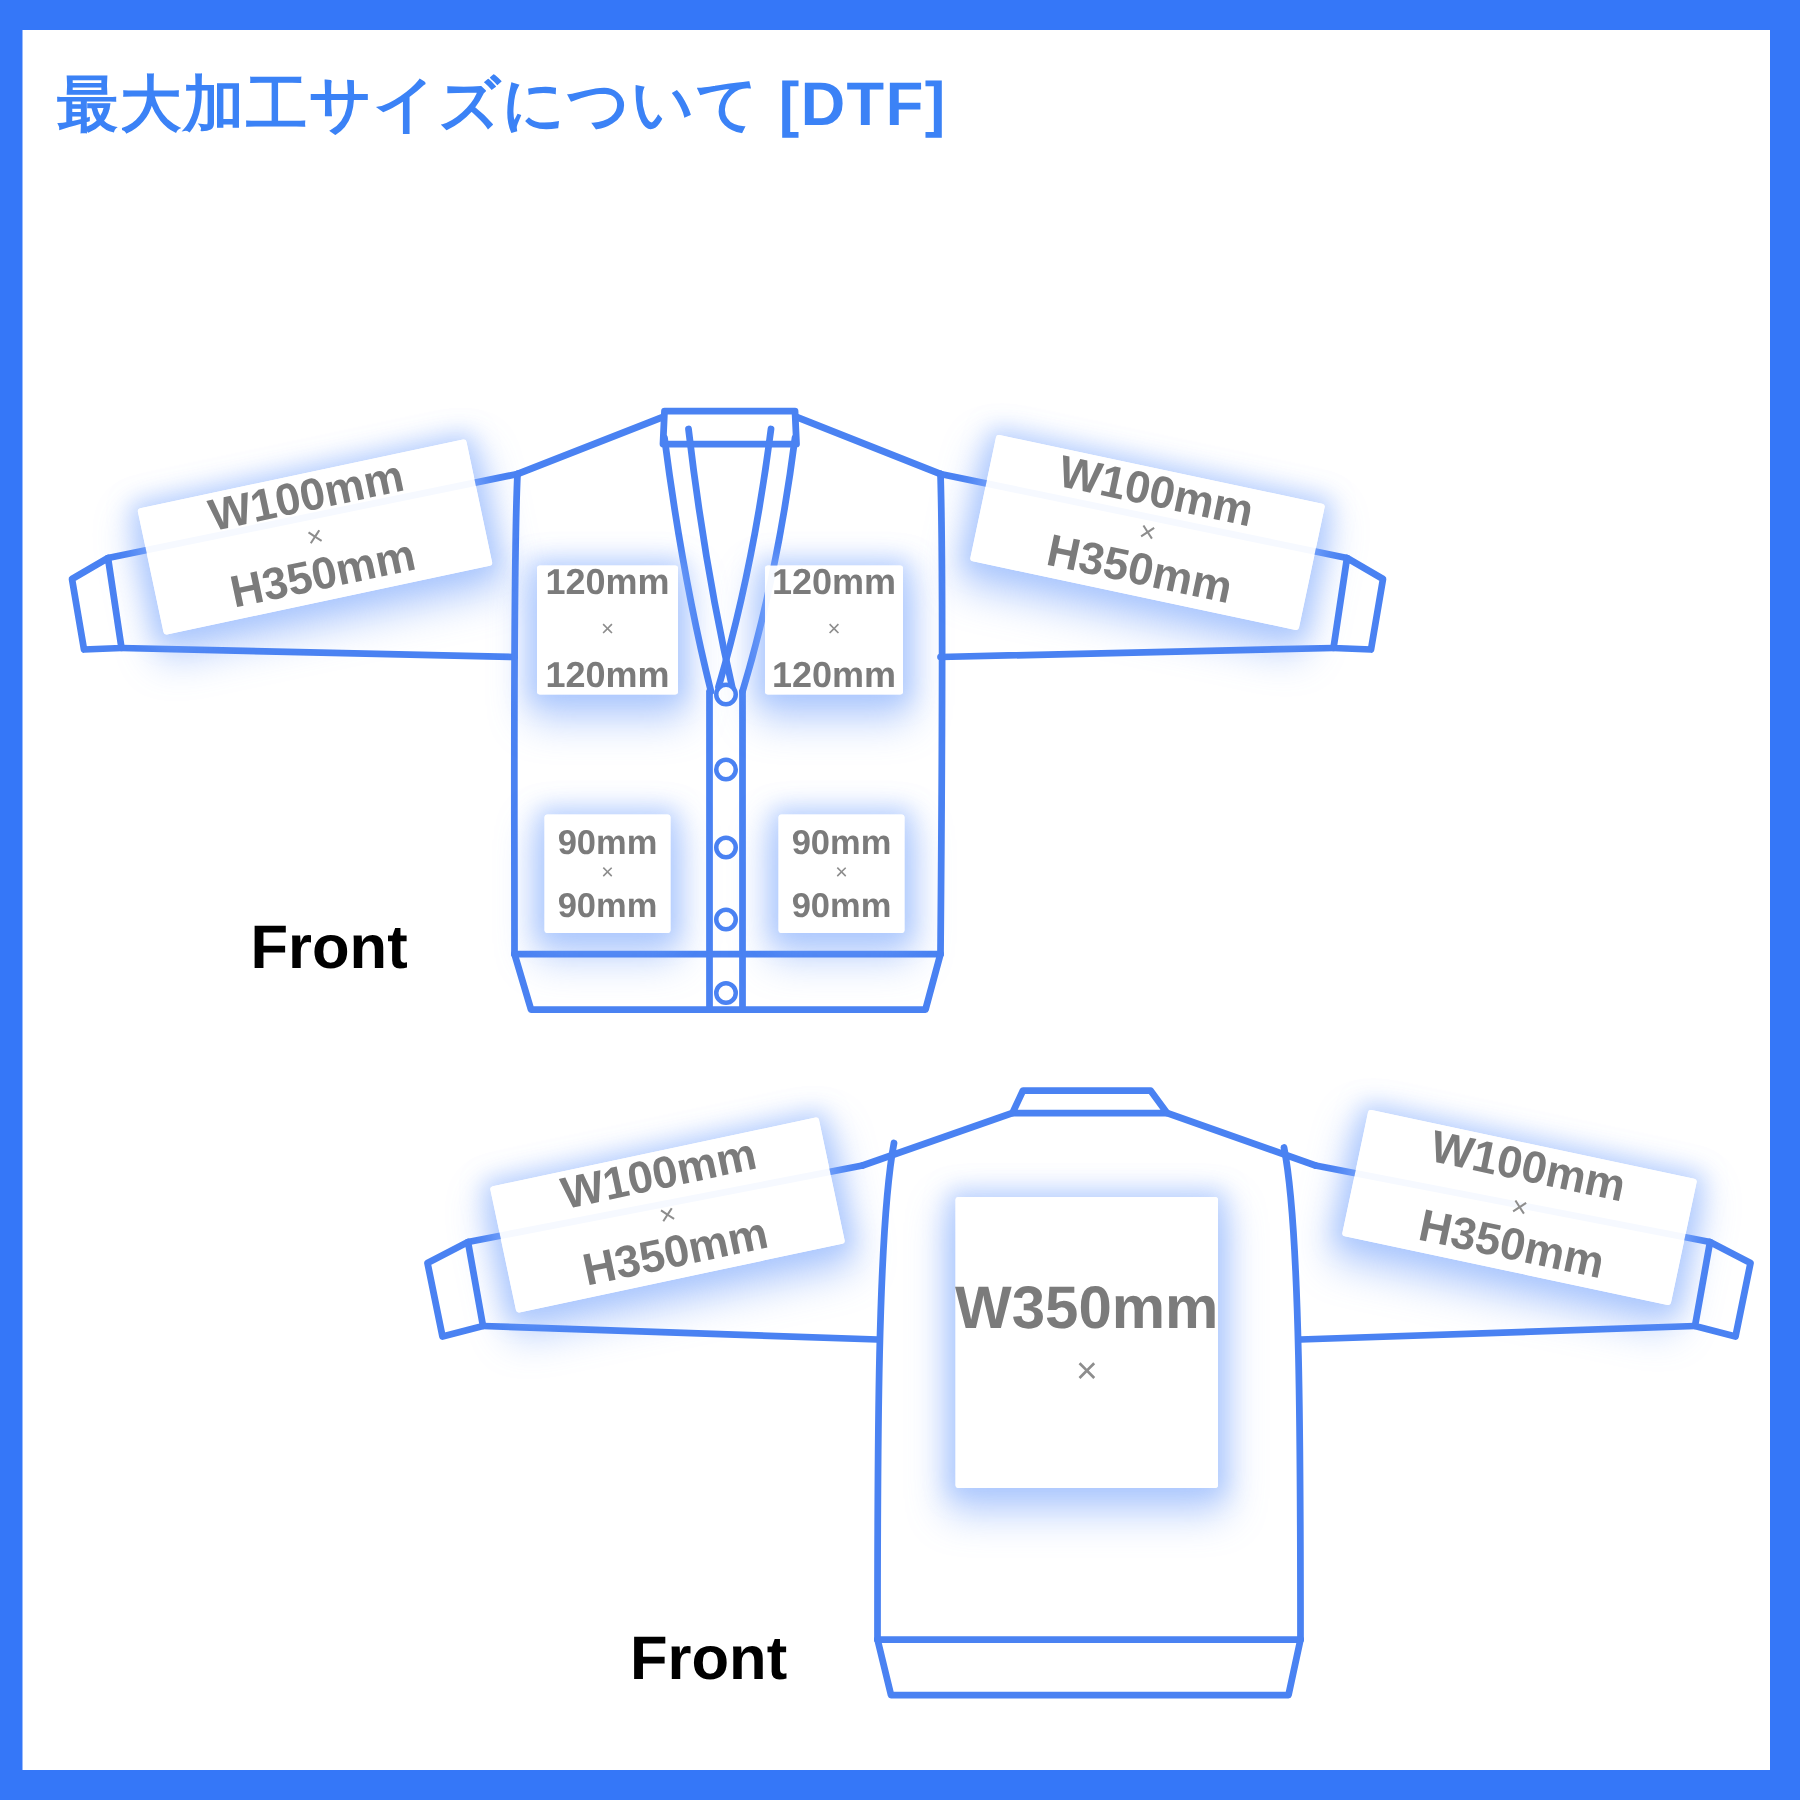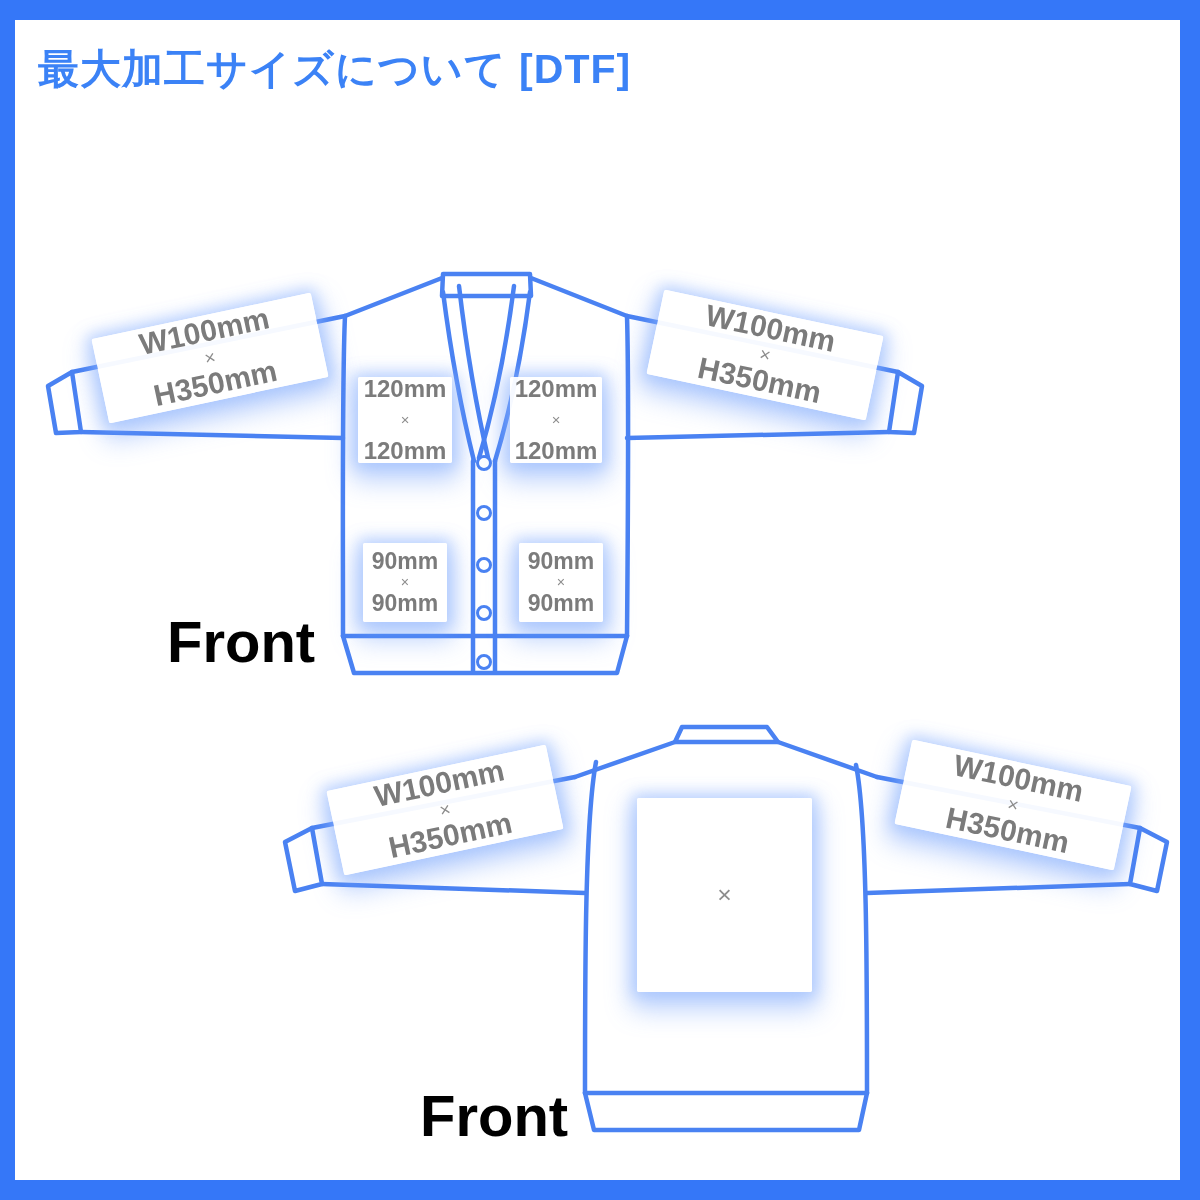--- a/index.html
+++ b/index.html
@@ -27,21 +27,21 @@
     box-shadow:0 0 14px 5px rgba(150,185,255,.50), 0 12px 26px 6px rgba(96,148,250,.40);
     border-radius:2px;
   }
   .size-label .x{font-size:0.62em;color:#8D8D8D;line-height:1;margin:2px 0;font-weight:400;}
   .lbl-sleeve{font-size:30px;}
   .lbl-chest{font-size:24px;justify-content:space-between;}
   .lbl-hem{font-size:23px;}
   .lbl-back-center{font-size:40px;}
   .lbl-back-center .x{margin:10px 0;}
   .view-heading{
-    position:absolute;color:#000;font-weight:700;font-size:58px;
+    position:absolute;color:#000;font-weight:700;font-size:41px;
     letter-spacing:0px;white-space:nowrap;
   }
 </style>
 </head>
 <body>
 
 <div class="canvas">
 
   <div class="page-title">最大加工サイズについて [DTF]</div>
 
@@ -136,18 +136,19 @@
     <span>H350mm</span>
   </div>
 
   <div class="size-label lbl-sleeve" style="left:886px;top:742px;width:224px;height:86px;transform:rotate(12deg);">
     <span>W100mm</span>
     <span class="x">×</span>
     <span>H350mm</span>
   </div>
 
   <div class="size-label lbl-back-center" style="left:622px;top:778px;width:175px;height:194px;">
+    <span>W350mm</span>
     <span class="x">×</span>
   </div>
 
   <div class="view-heading" style="left:405px;top:1062px;">Front</div>
 
 </div>
 
 </body></html>

